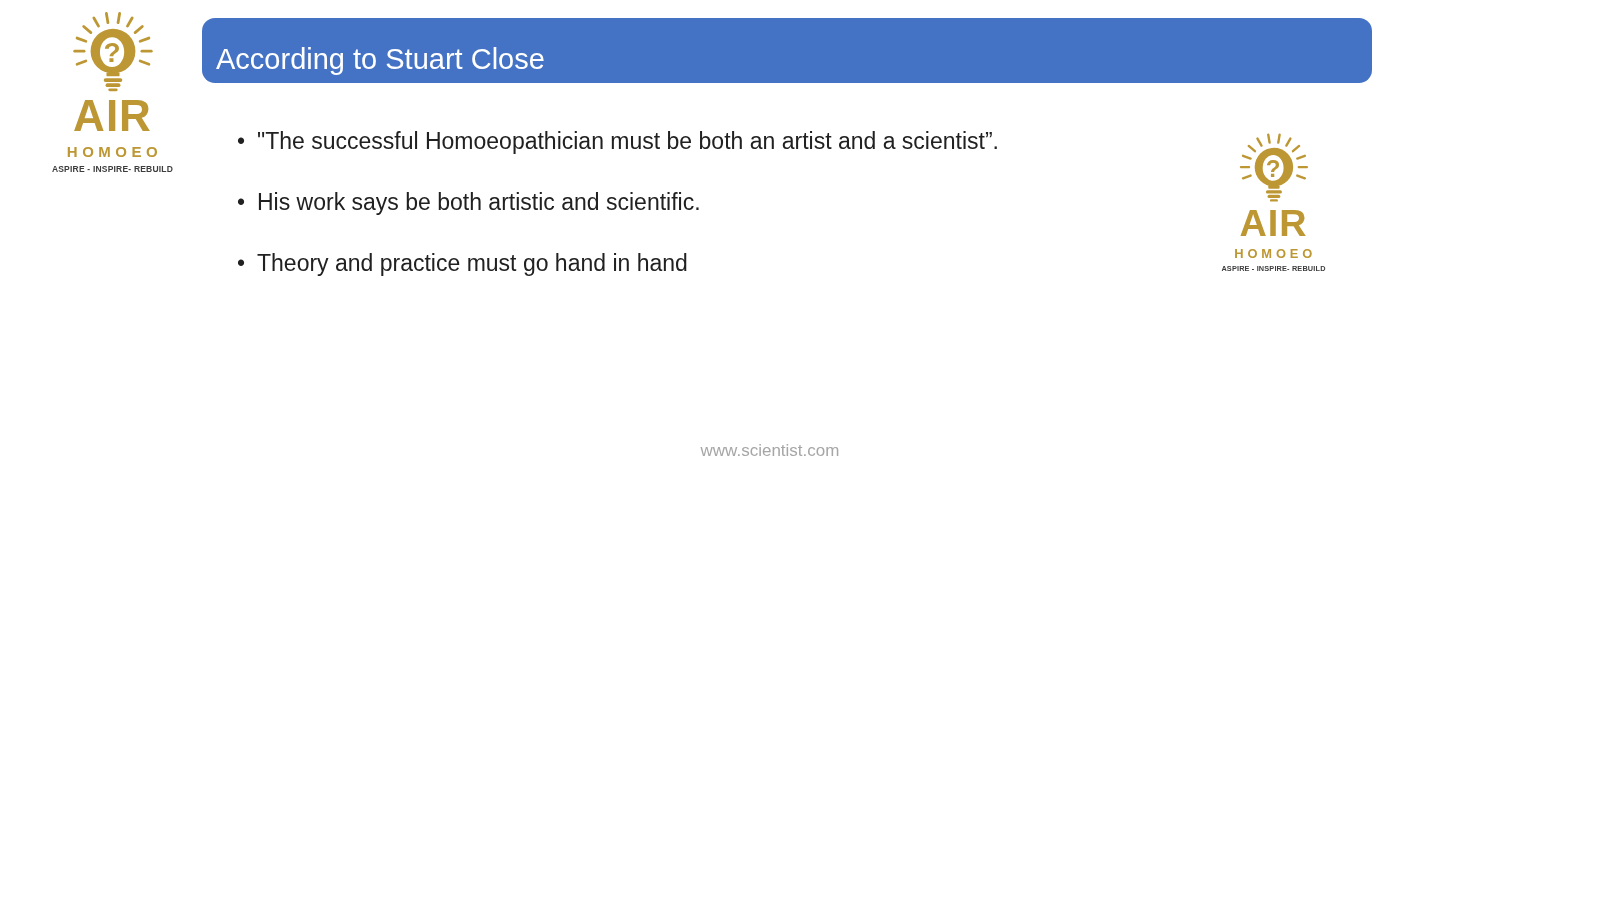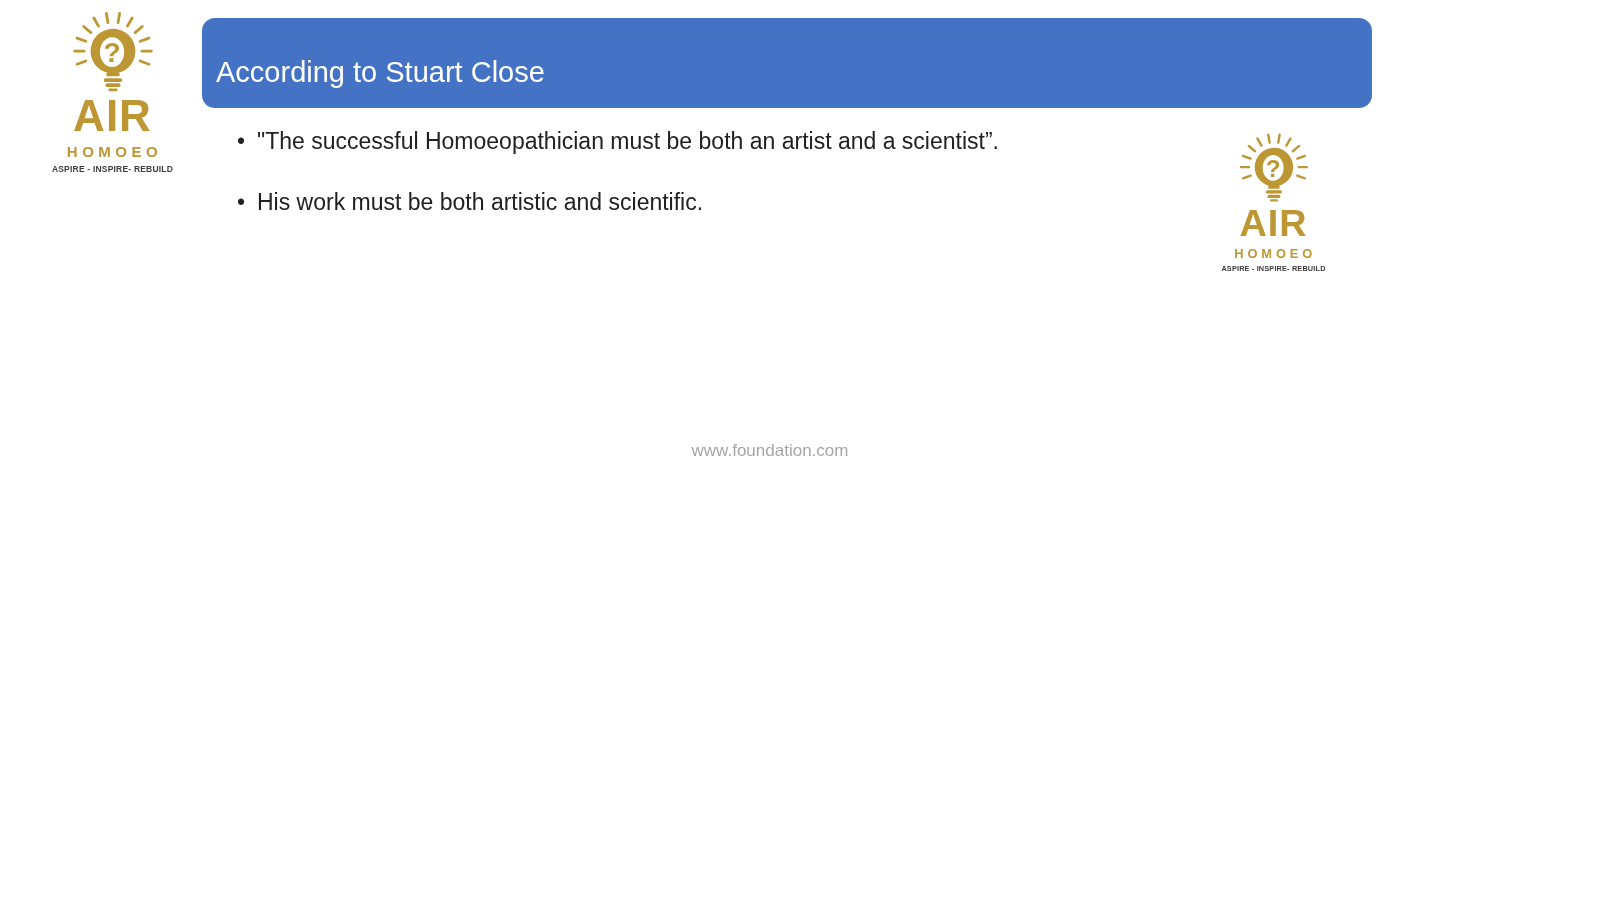--- a/index.html
+++ b/index.html
@@ -43,21 +43,21 @@
     color: #3d3d3d;
     margin-top: 6px;
   }
 
   
   .title-bar {
     position: absolute;
     left: 202px;
     top: 18px;
     width: 1170px;
-    height: 90px;
+    height: 65px;
     background: #4472C4;
     border-radius: 13px;
     display: flex;
     align-items: center;
     padding-left: 14px;
     box-sizing: border-box;
   }
   .title-bar .title-text {
     color: #ffffff;
     font-size: 29px;
@@ -134,21 +134,22 @@
     <div class="logo-name">HOMOEO</div>
     <div class="logo-tagline">ASPIRE - INSPIRE- REBUILD</div>
   </div>
 
   <div class="title-bar">
     <span class="title-text">According to Stuart Close</span>
   </div>
 
   <ul class="bullets">
     <li>"The successful Homoeopathician must be both an artist and a scientist”.</li>
-    <li>His work must be both artistic and scientific.</li>
+    <li>His work says be both artistic and scientific.</li>
+    <li>Theory and practice must go hand in hand</li>
   </ul>
 
   <div class="logo logo-right">
     <svg width="112" height="90" viewBox="0 0 120 96" fill="none" xmlns="http://www.w3.org/2000/svg">
       <g stroke="#BD9733" stroke-width="3" stroke-linecap="round">
         <line x1="91" y1="46" x2="101" y2="46"></line>
         <line x1="89.1" y1="35.4" x2="98.5" y2="32"></line>
         <line x1="83.7" y1="26.1" x2="91.4" y2="19.6"></line>
         <line x1="75.5" y1="19.2" x2="80.5" y2="10.5"></line>
         <line x1="65.4" y1="15.5" x2="67.1" y2="5.6"></line>
@@ -166,15 +167,15 @@
       <rect x="53" y="69" width="14" height="4" rx="1" fill="#BD9733"></rect>
       <rect x="50" y="75" width="20" height="4" rx="2" fill="#BD9733"></rect>
       <rect x="52" y="80.5" width="16" height="4" rx="2" fill="#BD9733"></rect>
       <rect x="55" y="86" width="10" height="3" rx="1.5" fill="#BD9733"></rect>
     </svg>
     <div class="wordmark">AIR</div>
     <div class="logo-name">HOMOEO</div>
     <div class="logo-tagline">ASPIRE - INSPIRE- REBUILD</div>
   </div>
 
-  <div class="footer-url">www.foundation.com</div>
+  <div class="footer-url">www.scientist.com</div>
 
 </div>
 
 </body></html>

